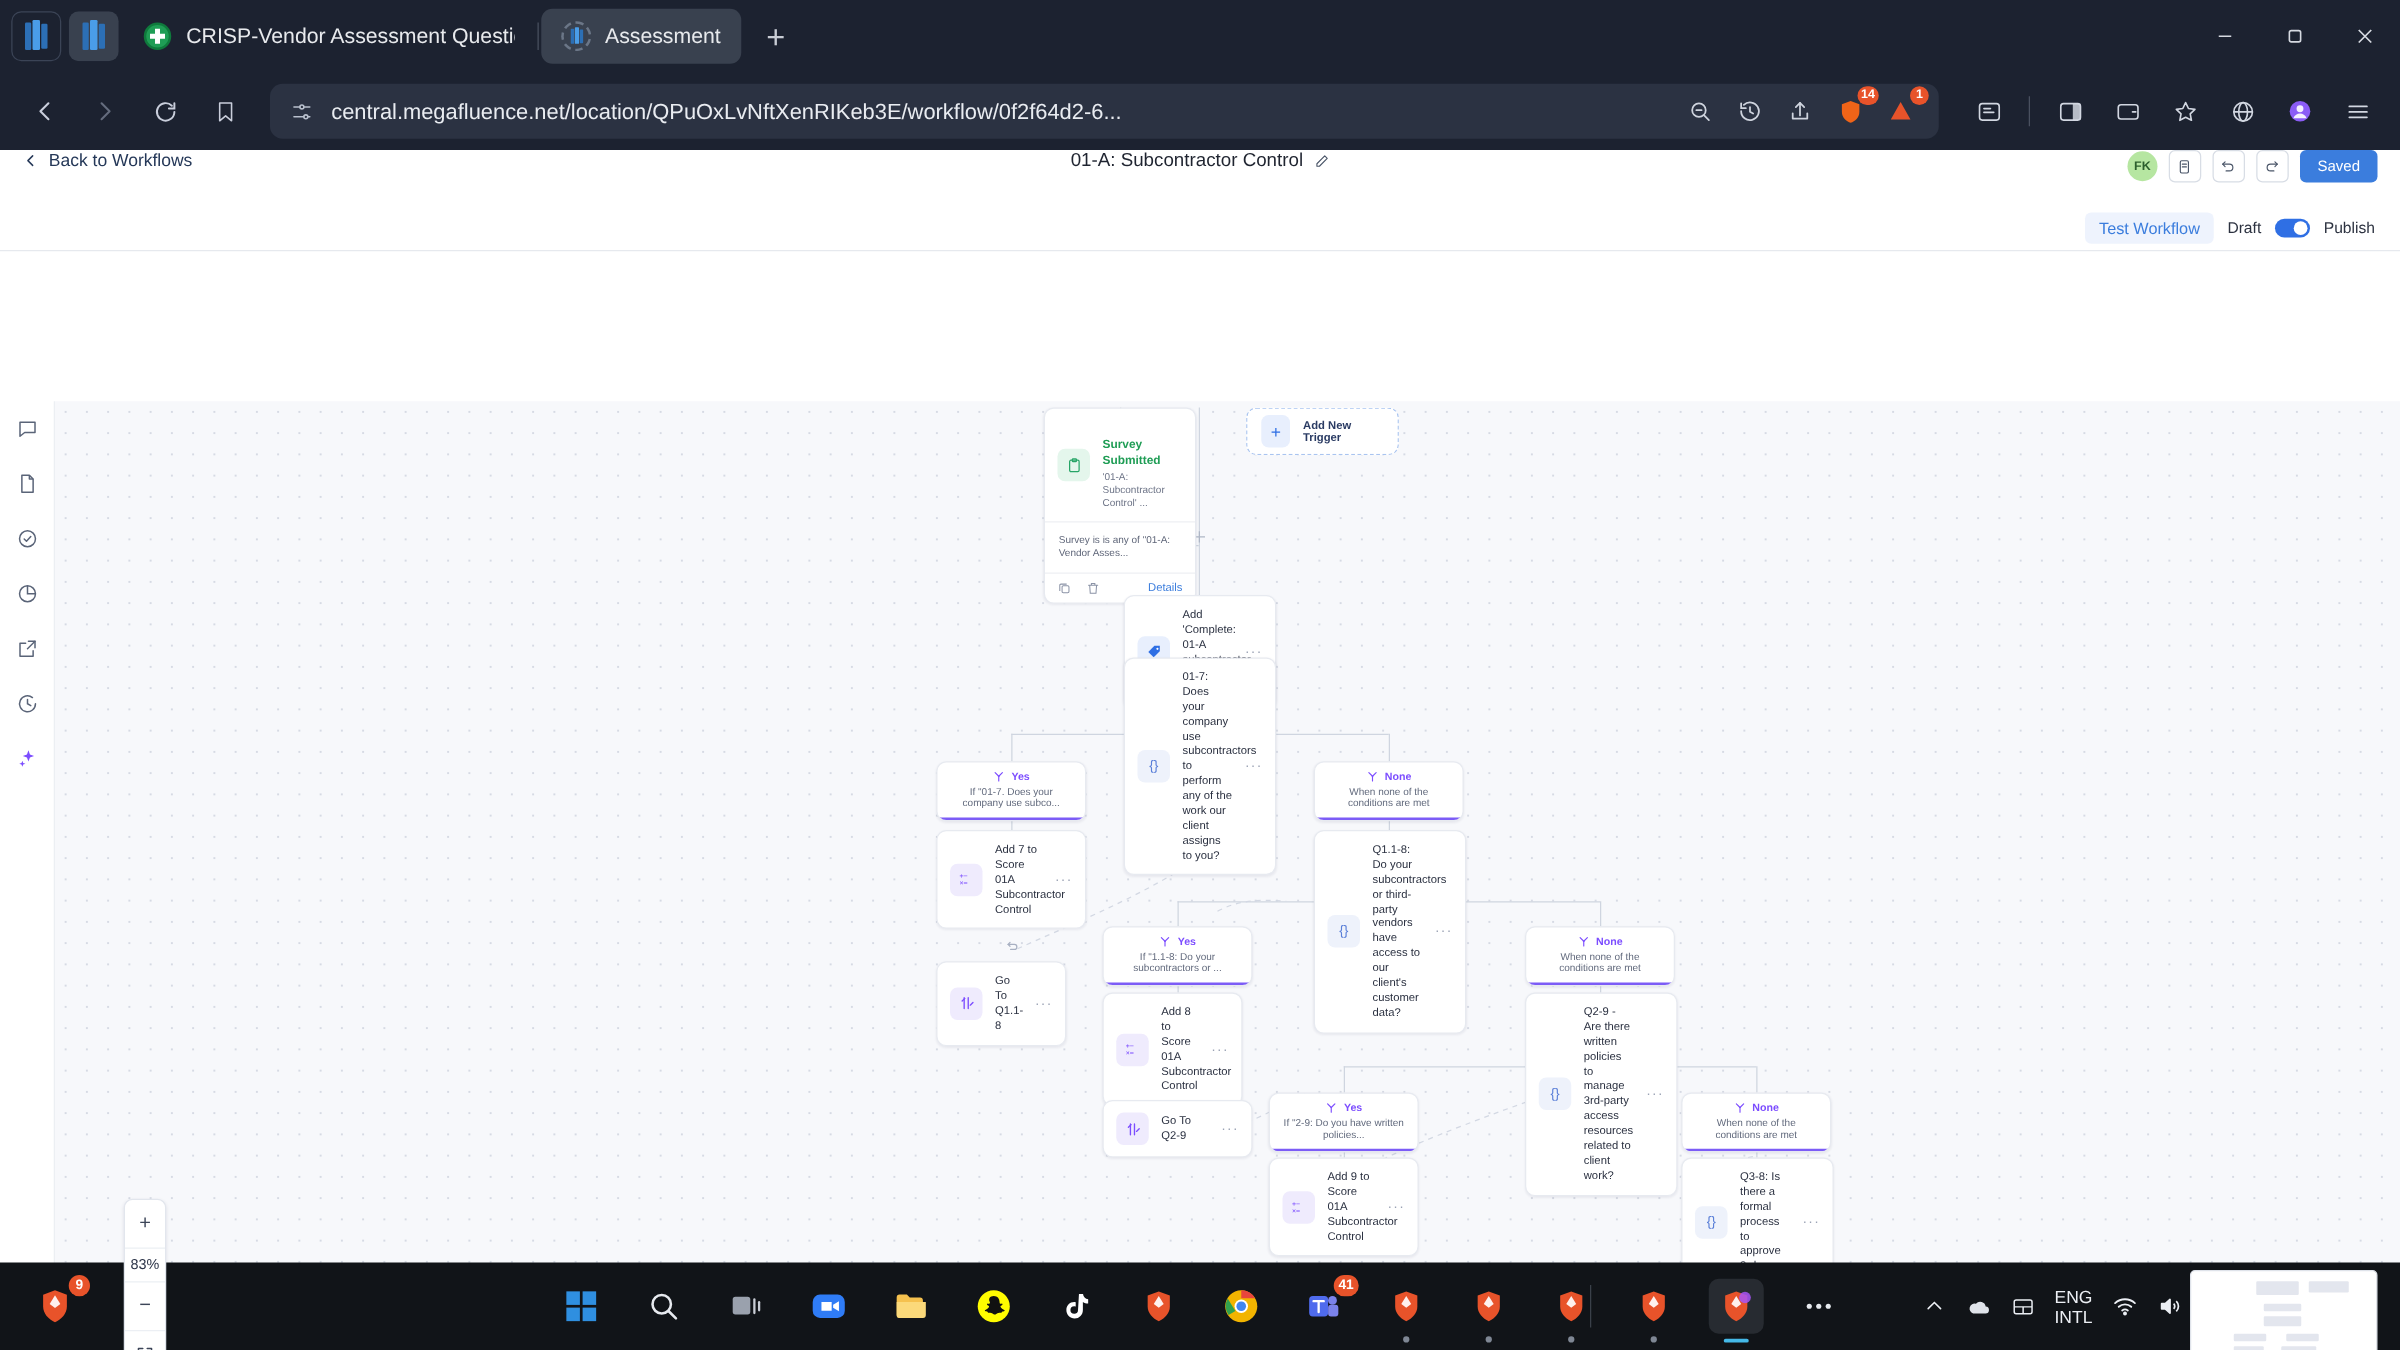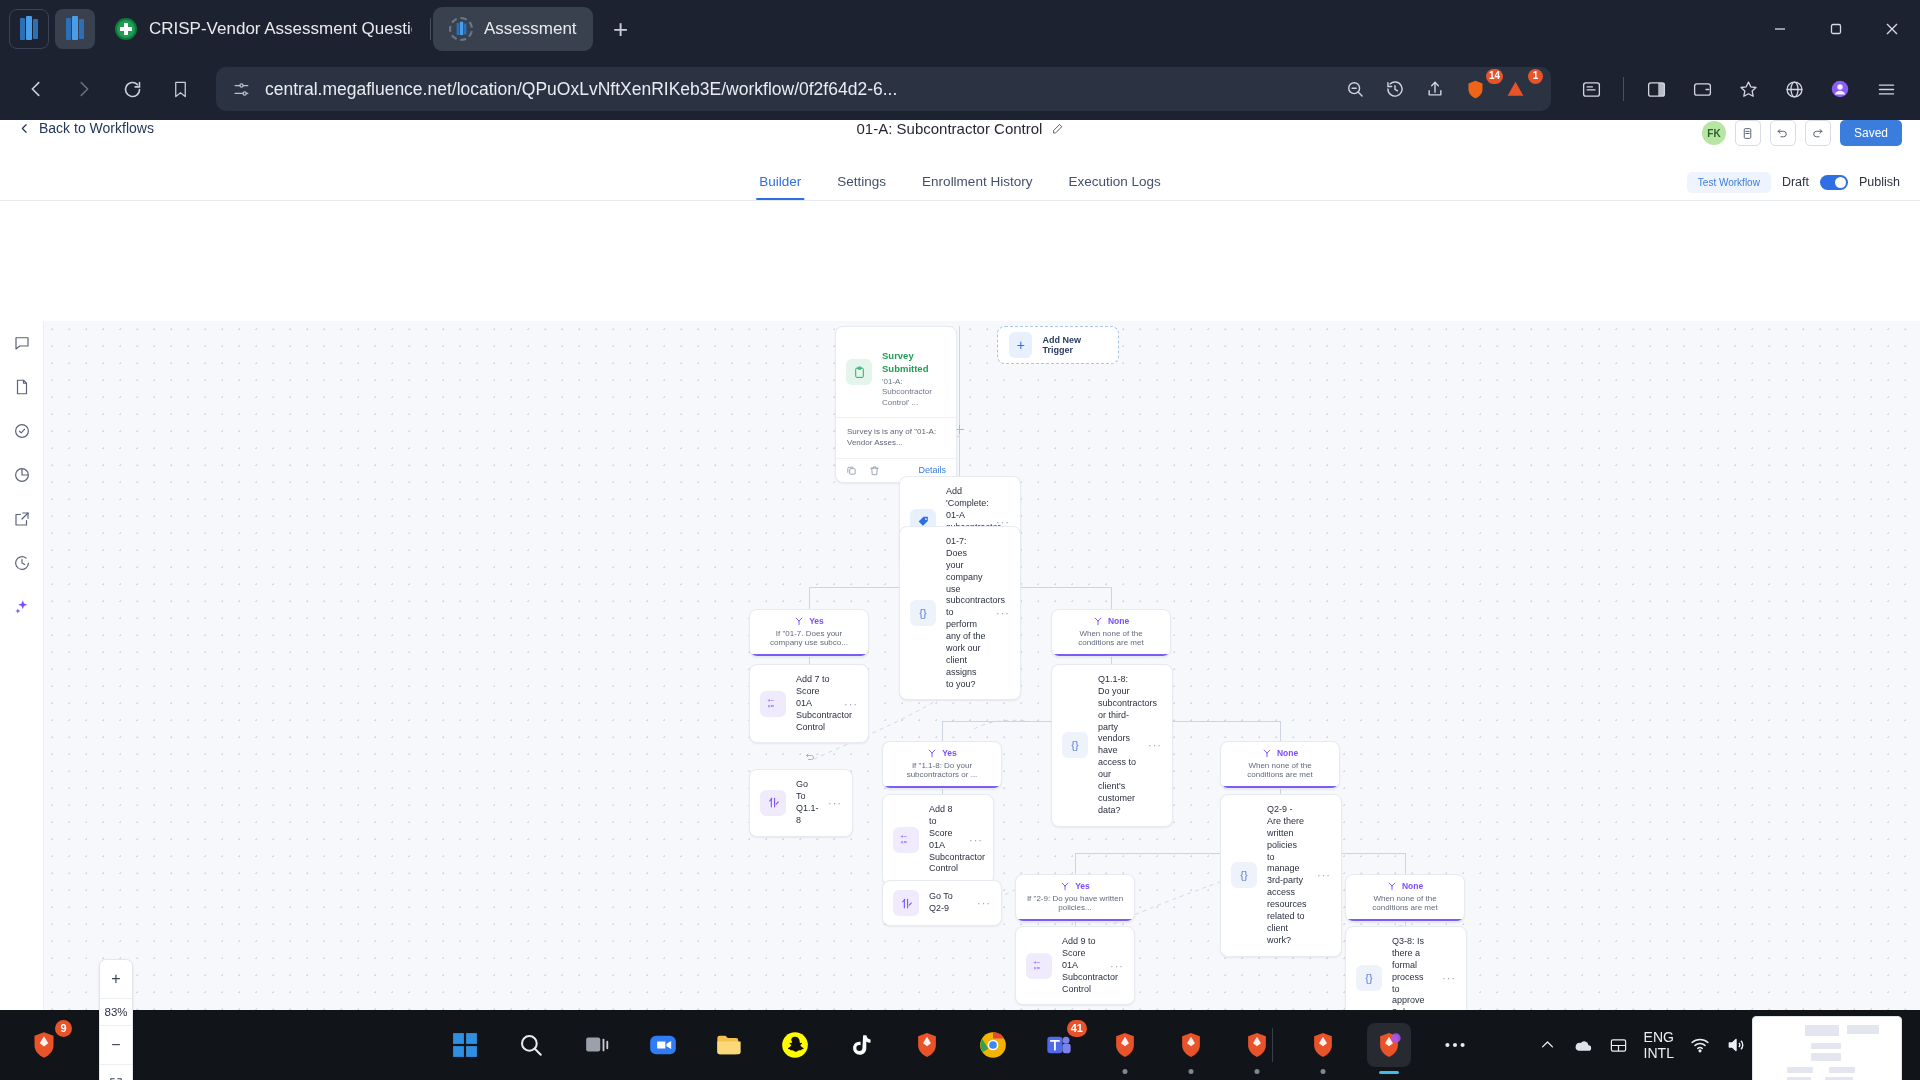--- a/index.html
+++ b/index.html
@@ -63,21 +63,21 @@
     display:flex; align-items:center; gap:14px; padding:0 16px; margin:0 10px;
     min-width:0;
   }
   .omnibox .url { color:#e9ecf1; font-size:17.5px; white-space:nowrap; overflow:hidden; }
   .omni-right { display:flex; align-items:center; gap:10px; margin-left:auto; }
   .badge-dot {
     position:absolute; top:-5px; right:-8px; background:#e8532a; color:#fff;
     font-size:10px; line-height:14px; height:15px; min-width:15px; padding:0 3px;
     border-radius:8px; text-align:center; font-weight:600;
   }
-  .icon-wrap{position:relative;width:30px;height:30px;display:flex;align-items:center;color:#cfd4de;}
+  .icon-wrap{position:relative;width:30px;height:30px;display:flex;align-items:center;justify-content:center;color:#cfd4de;}
   .toolbar-right { display:flex; align-items:center; gap:6px; padding-left:6px; }
   .tbi { width:40px;height:40px;display:flex;align-items:center;justify-content:center;color:#d2d7e1;}
   .vsep { width:1px;height:24px;background:#49505f;margin:0 6px; }
 
   
   .app { position:absolute; top:120px; left:0; width:1920px; height:890px; background:#fff; }
   .app-header { height:44px; display:flex; align-items:flex-start; padding:0 18px; position:relative; }
   .back-link { display:flex; align-items:center; gap:8px; color:#253858; font-size:14px; }
   .wf-title-wrap { position:absolute; left:50%; transform:translateX(-50%); display:flex; align-items:center; gap:9px; }
   .wf-title { font-size:15px; color:#1f2430; }
@@ -88,21 +88,21 @@
     display:flex;align-items:center;justify-content:center;color:#4a5568;}
   .saved-btn { background:#3b7ddd; color:#fff; font-size:12px; border-radius:5px;
     padding:6px 14px; }
 
   .tabs-row { height:37px; border-bottom:1px solid #e6e9ee; display:flex; align-items:stretch; position:relative; }
   .tabs-center { position:absolute; left:50%; transform:translateX(-50%); display:flex; gap:36px; height:100%; }
   .wtab { font-size:13.5px; color:#44506b; display:flex; align-items:center; padding-bottom:2px; position:relative; }
   .wtab.active { color:#2f6fe4; font-weight:500; }
   .wtab.active:after { content:""; position:absolute; bottom:0; left:-3px; right:-3px; height:2px; background:#2f6fe4; }
   .tabs-right { margin-left:auto; display:flex; align-items:center; gap:11px; padding-right:20px; }
-  .test-wf { background:#eef3fd; color:#3b7ddd; font-size:10px; border-radius:5px; padding:5px 11px; }
+  .test-wf { background:#eef3fd; color:#3b7ddd; font-size:13px; border-radius:5px; padding:5px 11px; }
   .draft-lbl, .pub-lbl { font-size:12.5px; color:#2c3240; }
   .toggle { width:28px;height:15px;border-radius:8px;background:#2f6fe4;position:relative; }
   .toggle:after{content:"";position:absolute;right:2px;top:2px;width:11px;height:11px;border-radius:50%;background:#fff;}
 
   
   .canvas-area { position:absolute; top:201px; left:0; width:1920px; height:809px; display:flex; }
   .left-rail { width:44px; background:#fff; border-right:1px solid #eceff3; padding-top:12px;
      display:flex; flex-direction:column; align-items:center; gap:24px; }
   .rail-ic { width:20px;height:20px;color:#5a6478; display:flex;align-items:center;justify-content:center;}
   .rail-ic.ai { color:#7c4dff; }
@@ -405,26 +405,20 @@
           <svg width="13" height="13" viewBox="0 0 24 24" fill="none" stroke="currentColor" stroke-width="1.7" stroke-linecap="round" stroke-linejoin="round">
               <path d="M20 8H10a5 5 0 0 0 0 10h5"></path>
               <path d="M16.5 4.5L20 8l-3.5 3.5"></path>
             </svg>
         </div>
         <div class="saved-btn">Saved</div>
       </div>
     </div>
 
     <div class="tabs-row">
-      <div class="tabs-center">
-        <div class="wtab active">Builder</div>
-        <div class="wtab">Settings</div>
-        <div class="wtab">Enrollment History</div>
-        <div class="wtab">Execution Logs</div>
-      </div>
       <div class="tabs-right">
         <div class="test-wf">Test Workflow</div>
         <span class="draft-lbl">Draft</span>
         <div class="toggle"></div>
         <span class="pub-lbl">Publish</span>
       </div>
     </div>
 
     <div class="canvas-area">
 

